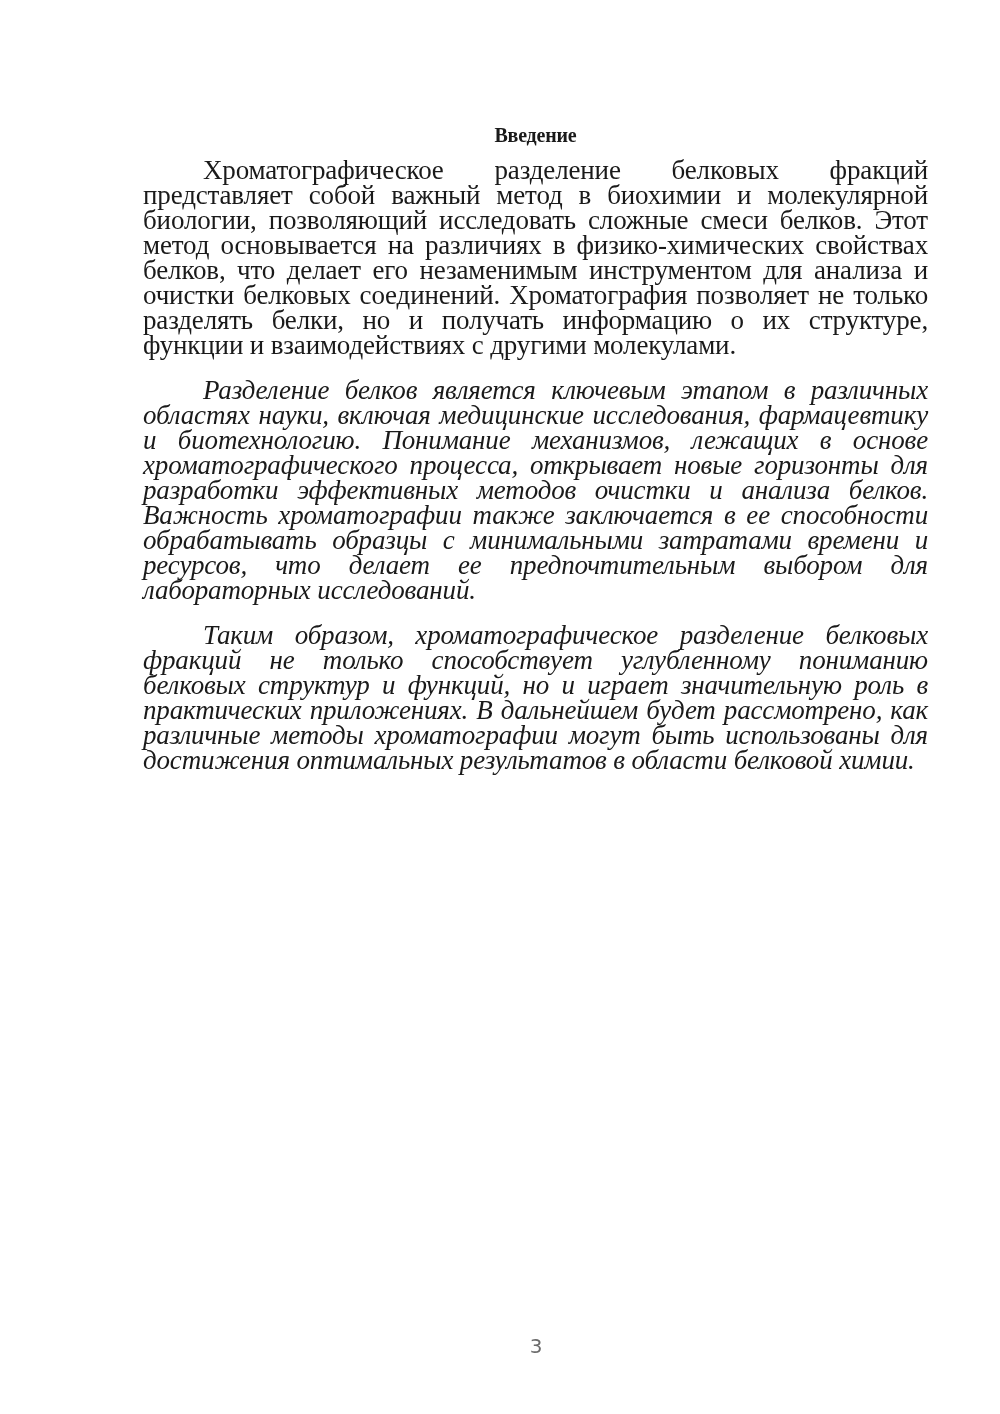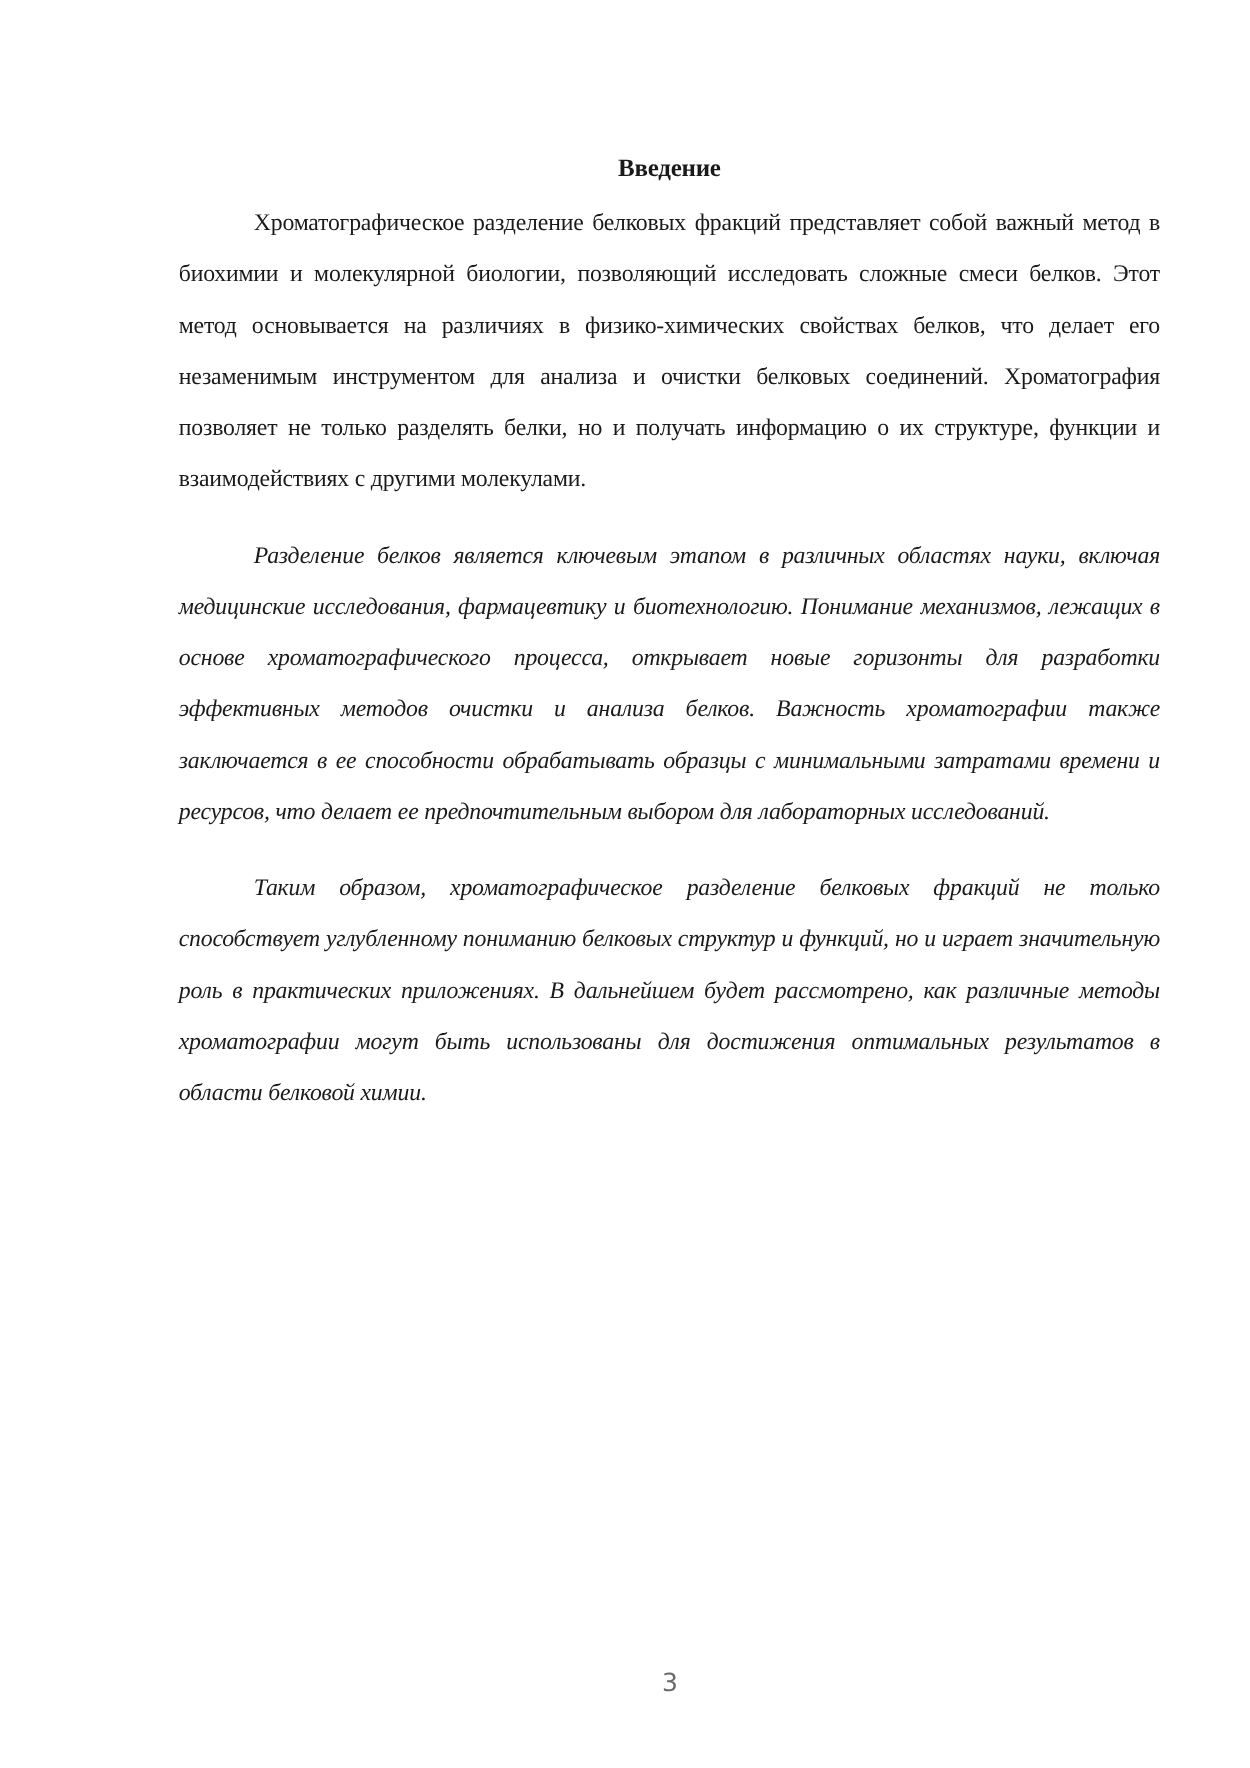--- a/index.html
+++ b/index.html
@@ -32,22 +32,22 @@
     .heading {
       text-align: center;
       font-weight: bold;
       font-size: 20px;
       line-height: 30px;
       margin: 0 0 8px 0;
       letter-spacing: -0.2px;
     }
     .para {
       margin: 0;
-      font-size: 19px;
-      line-height: 41px;
+      font-size: 27px;
+      line-height: 25px;
       text-align: justify;
       text-indent: 60px;
       letter-spacing: -0.15px;
     }
     .para + .para {
       margin-top: 20px;
       font-style: italic;
     }
     .page-number {
       position: absolute;

